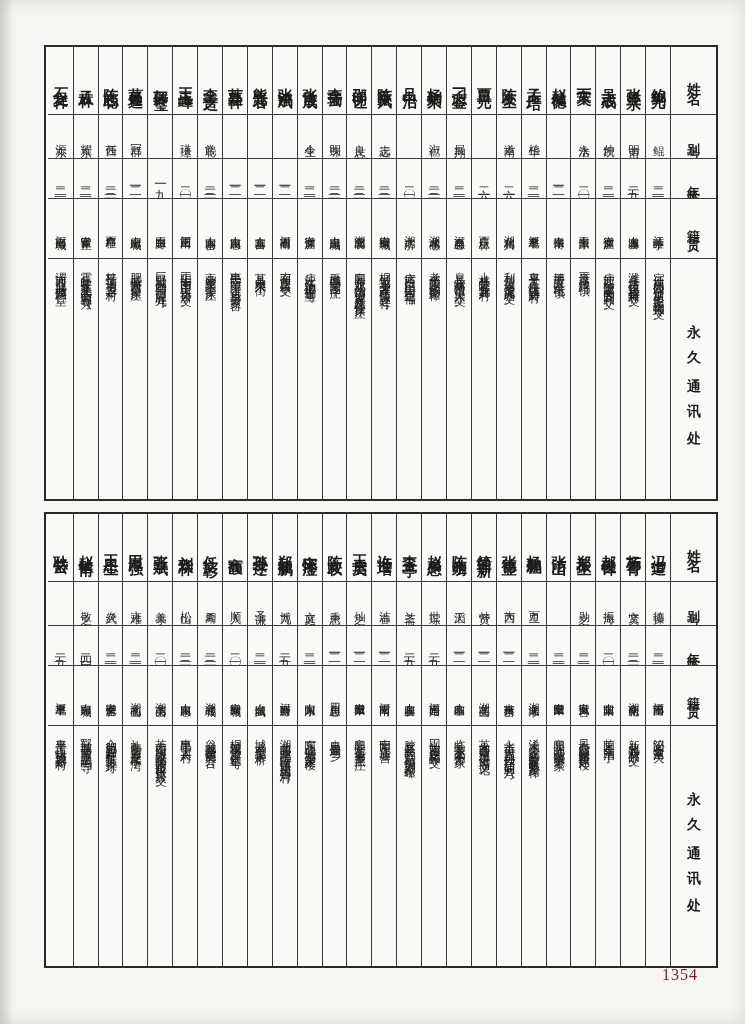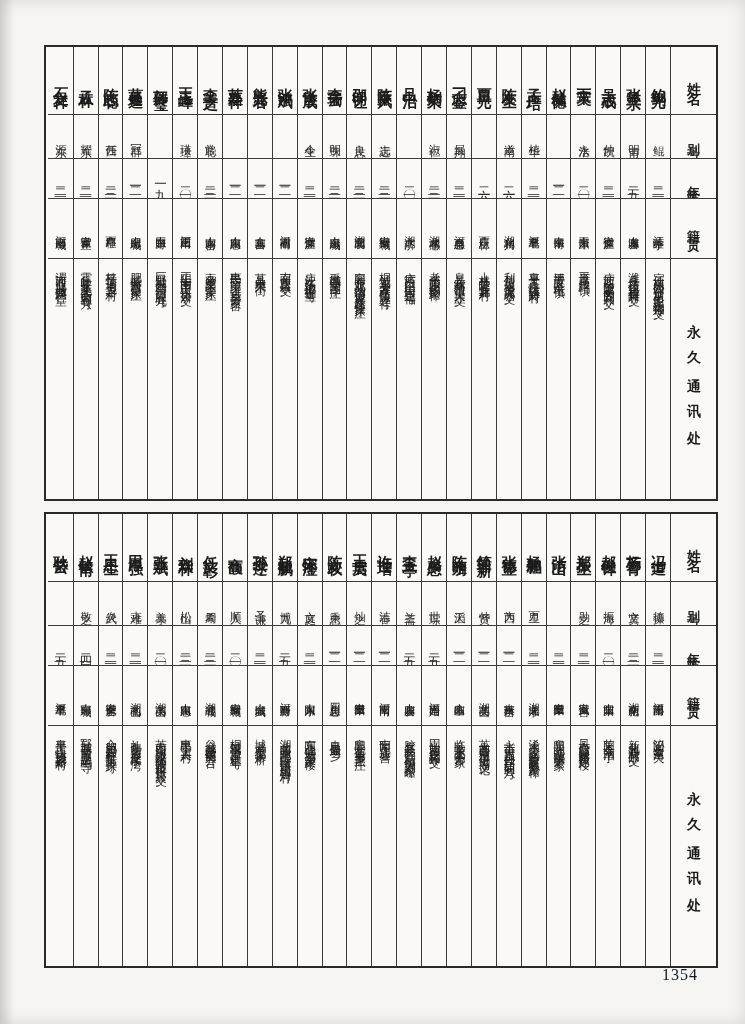--- a/index.html
+++ b/index.html
@@ -66,21 +66,21 @@
   .col.header .c-alias .vt{font-size:13px;letter-spacing:4px;}
   .col.header .c-age .vt{font-size:13px;letter-spacing:3px;}
   .col.header .c-native .vt{font-size:13px;letter-spacing:9px;}
   .col.header .c-addr{align-items:center;padding-top:0;}
   .col.header .c-addr .vt{font-size:14px;letter-spacing:27px;}
   .page-number{
     position:absolute;
     top:966px;right:47px;
     font-size:16px;
     letter-spacing:1px;
-    color:#0f172a;
+    color:#7f1d1d;
   }
   .edge-smudge{
     position:absolute;left:0;top:0;width:14px;height:100%;
     background:linear-gradient(to right,rgba(90,88,84,.18),rgba(0,0,0,0));
   }
 </style>
 </head>
 <body>
 
 <div class="sheet">

